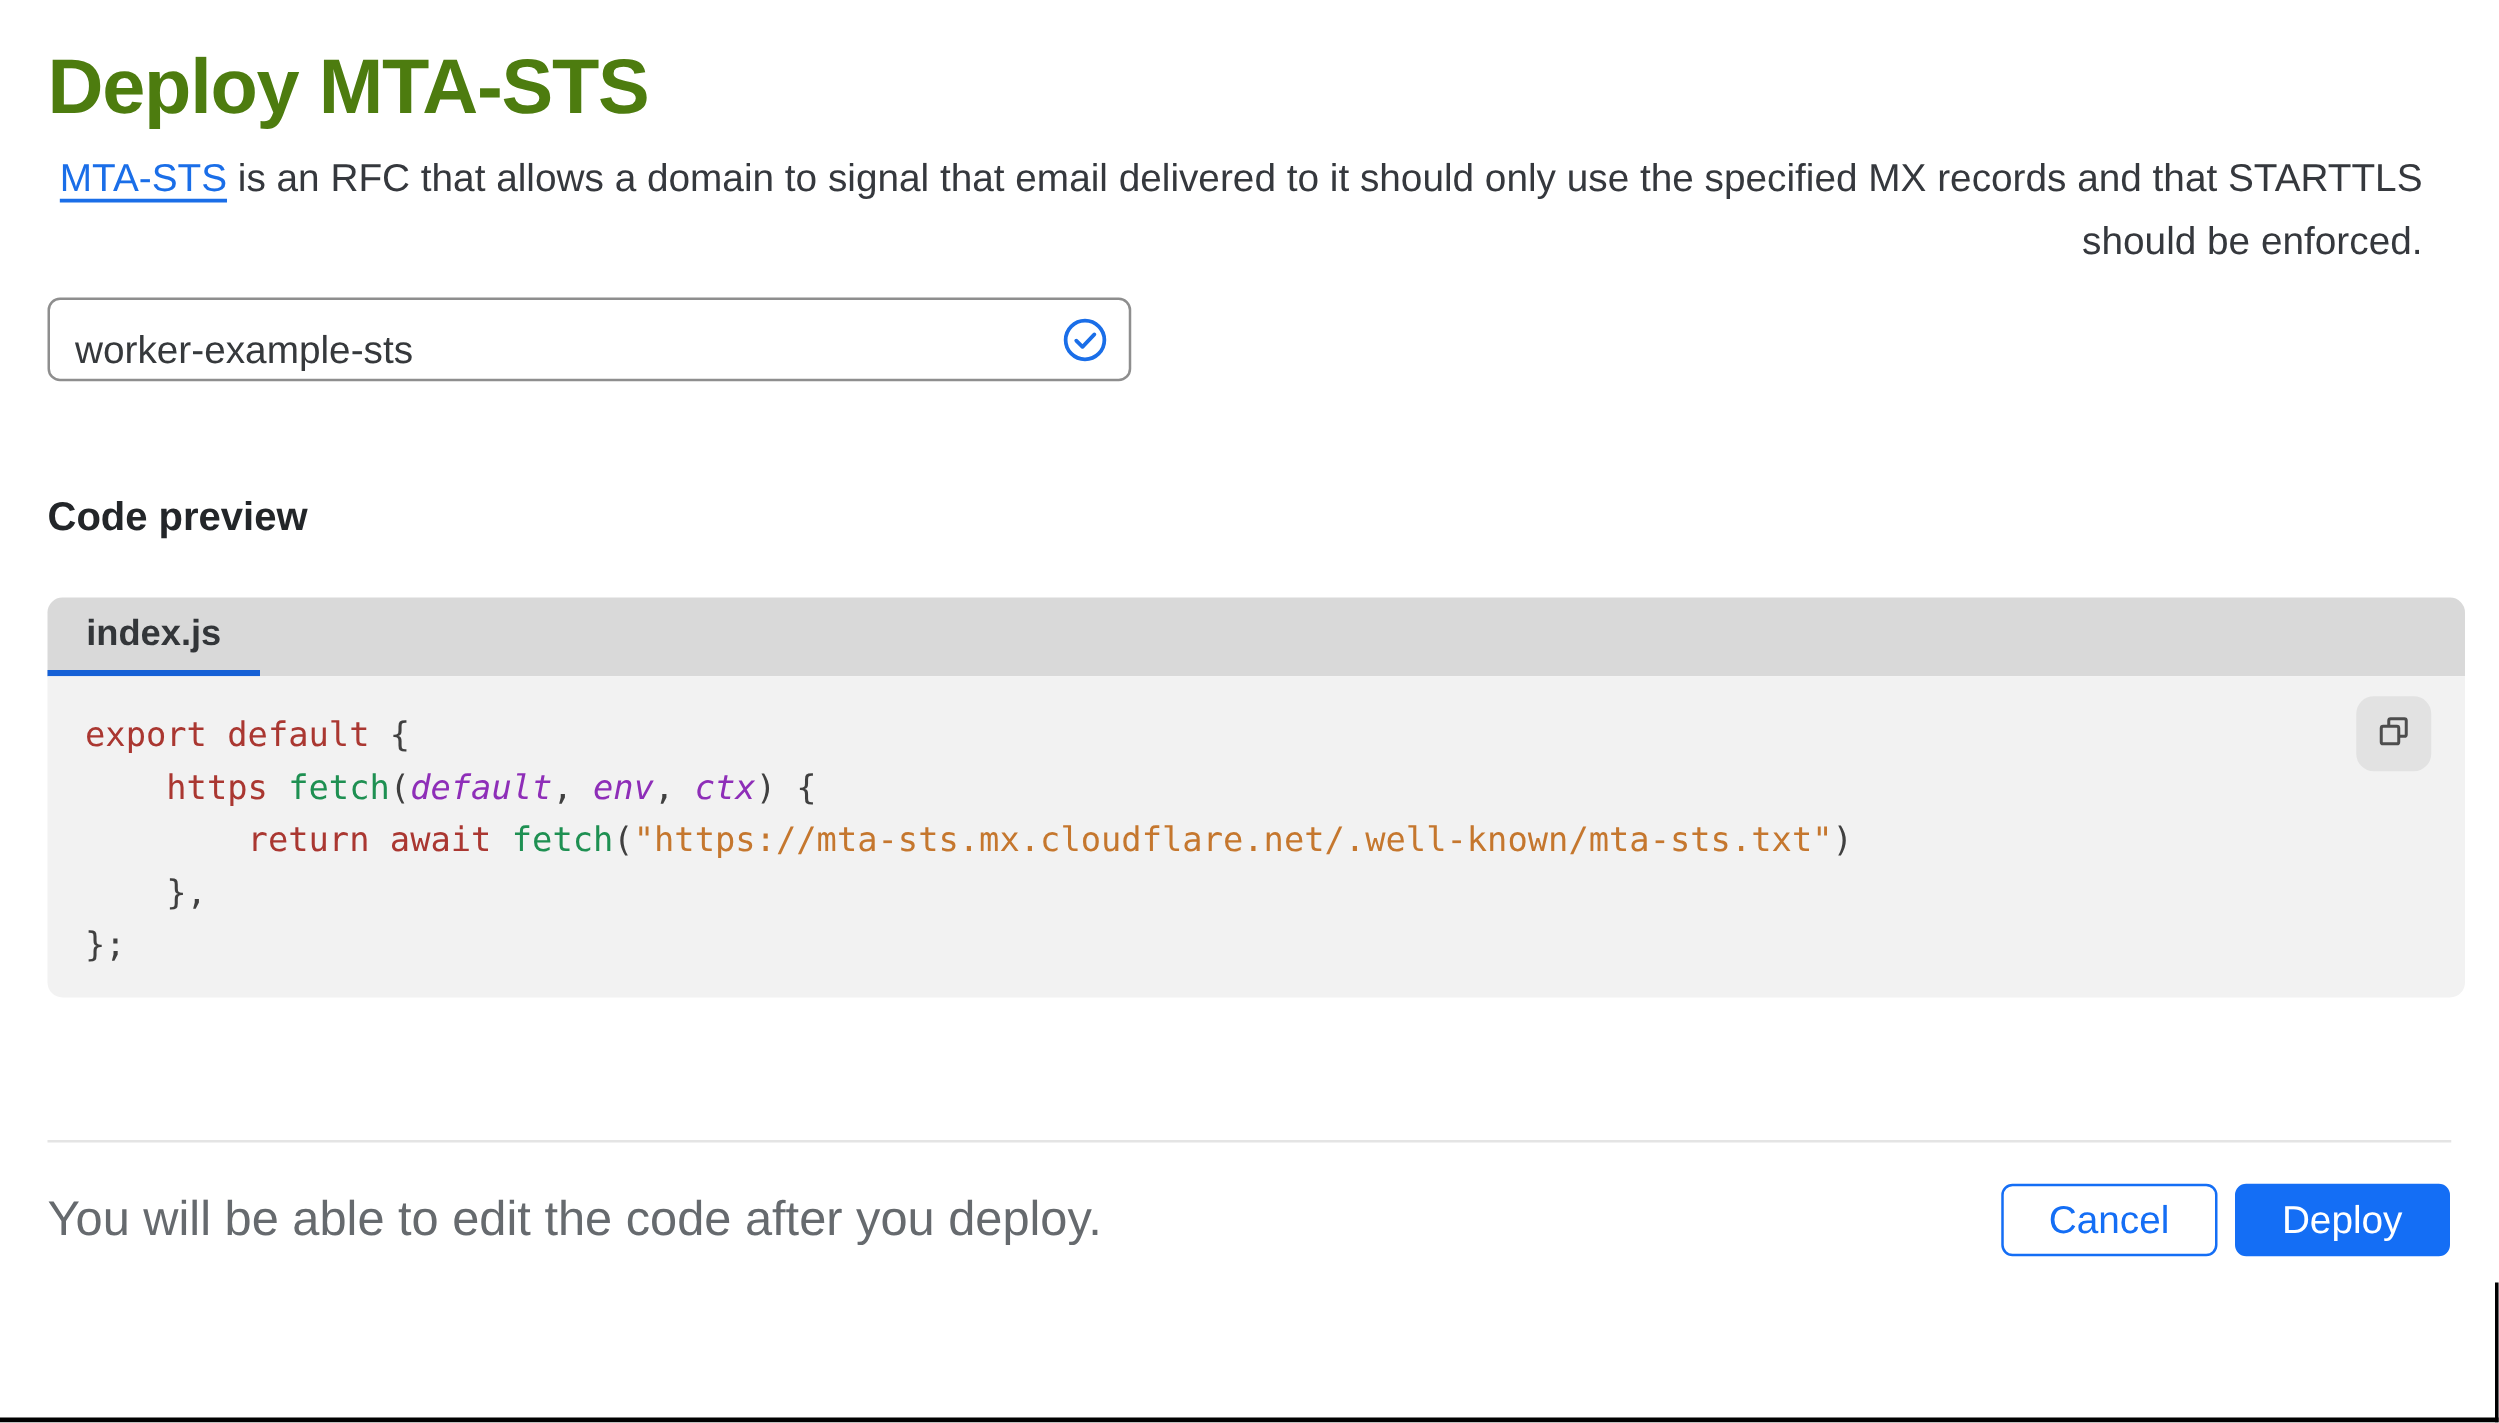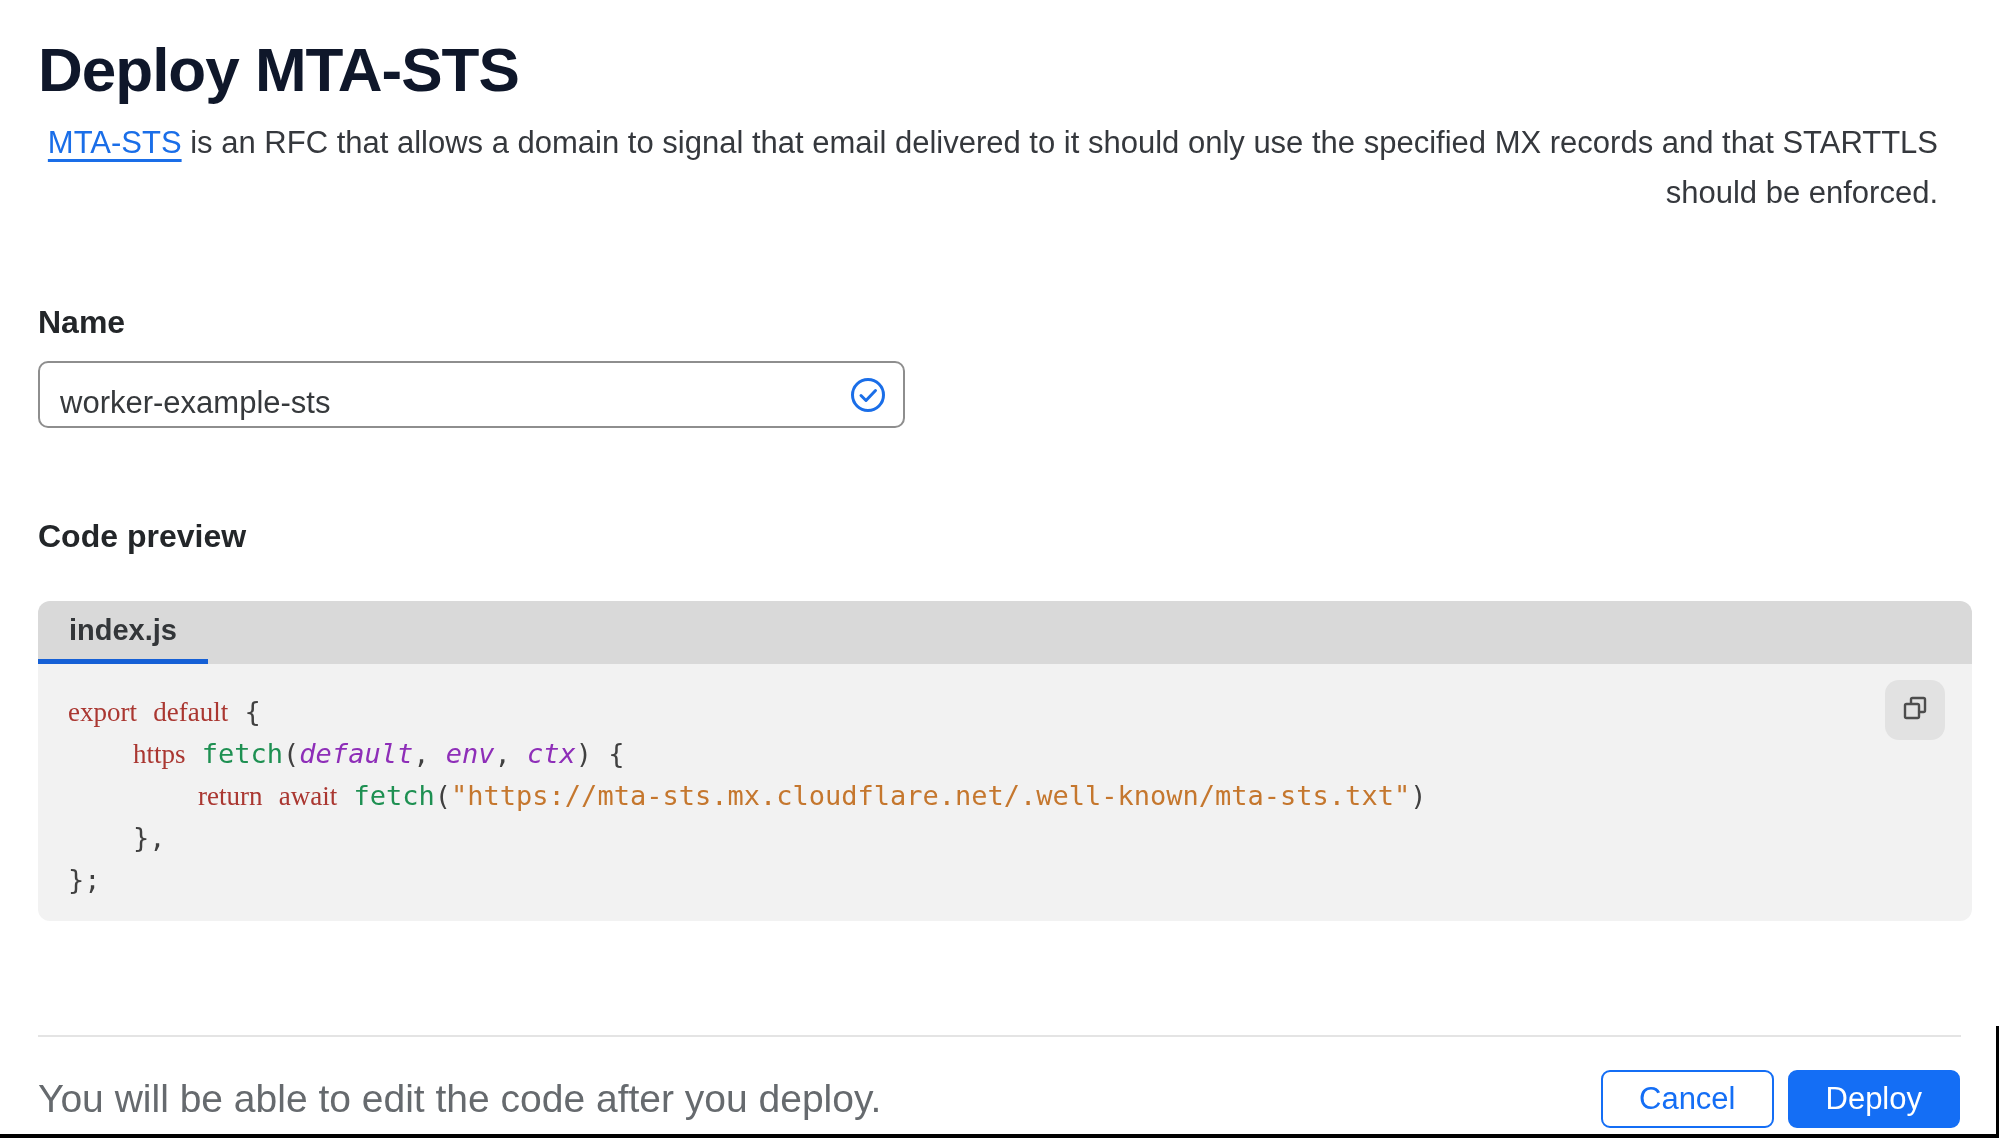--- a/index.html
+++ b/index.html
@@ -15,21 +15,21 @@
     font-family:"Liberation Sans", sans-serif;
     color:#222326;
     position:relative;
   }
   .page{padding:34px 38px 0 38px;}
 
   h1.page-title{
     font-size:62px;
     font-weight:700;
     letter-spacing:-1px;
-    color:#0f172a;
+    color:#4d7c0f;
   }
   p.description{
     margin-top:13px;
     font-size:31px;
     line-height:50px;
     color:#35383d;
     max-width:1900px;
     text-align:right;
   }
   a.doc-link{
@@ -110,21 +110,21 @@
   }
   pre.code{
     margin:0;
     padding:27px 0 0 30px;
     font-family:"DejaVu Sans Mono", monospace;
     font-size:27px;
     line-height:42px;
     color:var(--pun);
     white-space:pre;
   }
-  .tok-kw{color:var(--kw);font-family:Liberation Serif, serif;}
+  .tok-kw{color:var(--kw);}
   .tok-fn{color:var(--fn);}
   .tok-param{color:var(--param);font-style:italic;}
   .tok-str{color:var(--str);}
   .tok-pun{color:var(--pun);}
   .tok-pln{color:var(--pun);}
 
   .copy-btn{
     position:absolute;
     top:16px; right:27px;
     width:60px;height:60px;
@@ -189,21 +189,20 @@
 </style>
 </head>
 <body>
 
 <div class="page">
 
   <h1 class="page-title">Deploy MTA-STS</h1>
 
   <p class="description"><a class="doc-link">MTA-STS</a><span> is an RFC that allows a domain to signal that email delivered to it should only use the specified MX records and that STARTTLS should be enforced.</span></p>
 
-  <label class="field-label">Name</label>
 
   <div class="input-wrap">
     <input class="name-input" type="text" value="worker-example-sts" style="">
     <span class="valid-icon">
       <svg width="38" height="38" viewBox="0 0 38 38">
         <circle cx="19" cy="19" r="15.5" fill="none" stroke="#1a6ee8" stroke-width="3"></circle>
         <path d="M12 19.5 L17 24.5 L26.5 14.5" fill="none" stroke="#1a6ee8" stroke-width="3" stroke-linecap="round" stroke-linejoin="round"></path>
       </svg>
     </span>
   </div>

